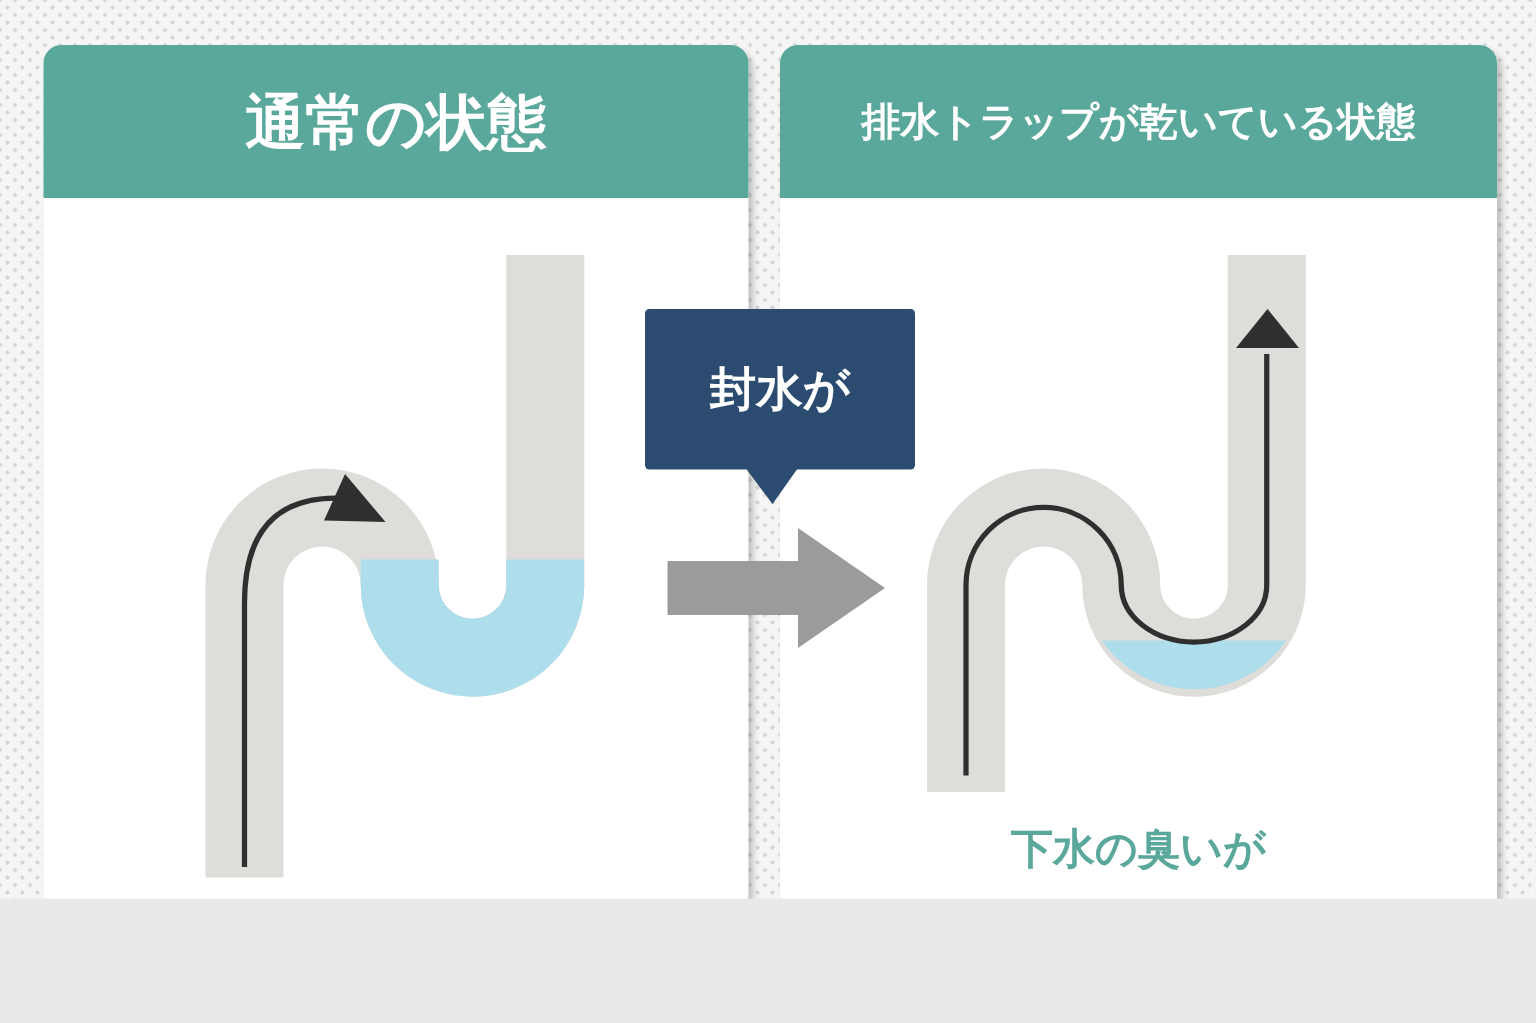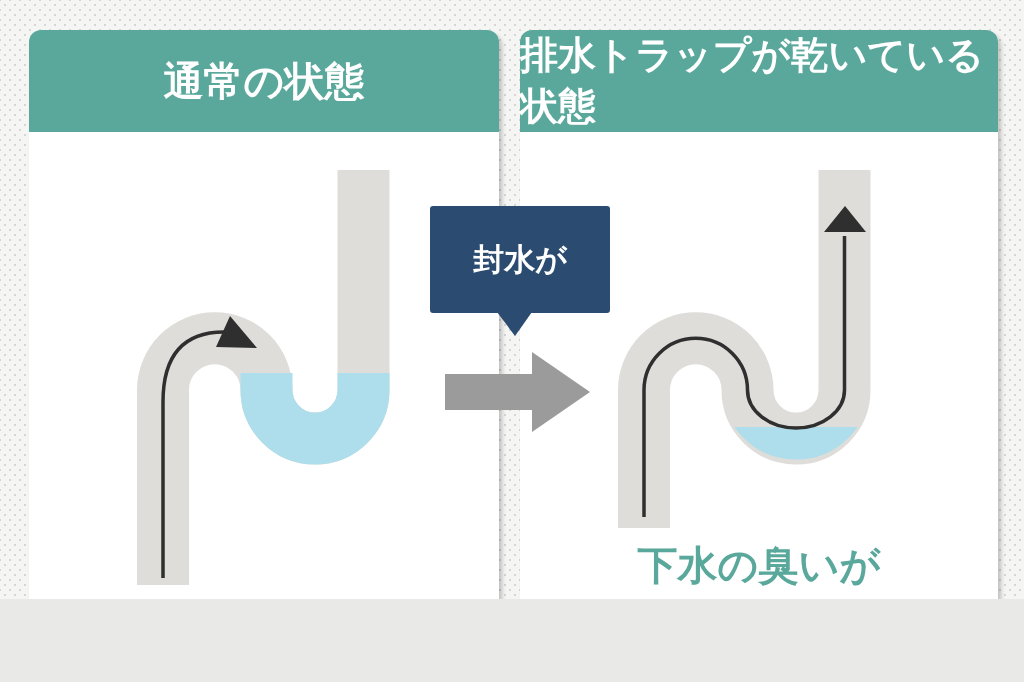--- a/index.html
+++ b/index.html
@@ -31,21 +31,21 @@
   .card-header{
     position:absolute;left:0;top:0;right:0;
     height:102px;
     background:var(--teal,#5aa89b);
     border-radius:12px 12px 0 0;
     display:flex;align-items:center;justify-content:center;
     color:#ffffff;
     font-weight:700;
   }
   .card.left .card-header{font-size:40px;}
-  .card.right .card-header{font-size:38px;align-items:center;}
+  .card.right .card-header{font-size:26px;align-items:center;}
   .diagram-svg{
     position:absolute;left:0;top:0;
     pointer-events:none;
   }
   .pipe{fill:none;stroke:var(--pipe,#deddda);stroke-width:52;}
   .water{fill:none;stroke:var(--water,#aeddeb);stroke-width:52;}
   .flow{fill:none;stroke:var(--flow,#2f2f2f);stroke-width:3.5;}
   .flowhead{fill:var(--flow,#2f2f2f);}
   .bigarrow{fill:var(--arrow,#9b9b9b);}
   .callout{
@@ -64,21 +64,21 @@
     width:0;height:0;
     border-left:18px solid transparent;
     border-right:17px solid transparent;
     border-top:24px solid var(--navy,#2b4c70);
   }
   .warning{
     position:absolute;
     left:520px;top:541px;width:478px;
     text-align:center;
     color:var(--teal,#5aa89b);
-    font-weight:700;font-size:40px;line-height:49px;
+    font-weight:700;font-size:28px;line-height:49px;
   }
 </style>
 </head>
 <body>
 
 <div class="canvas">
 
   <div class="card left">
     <div class="card-header">
       <span>通常の状態</span>

